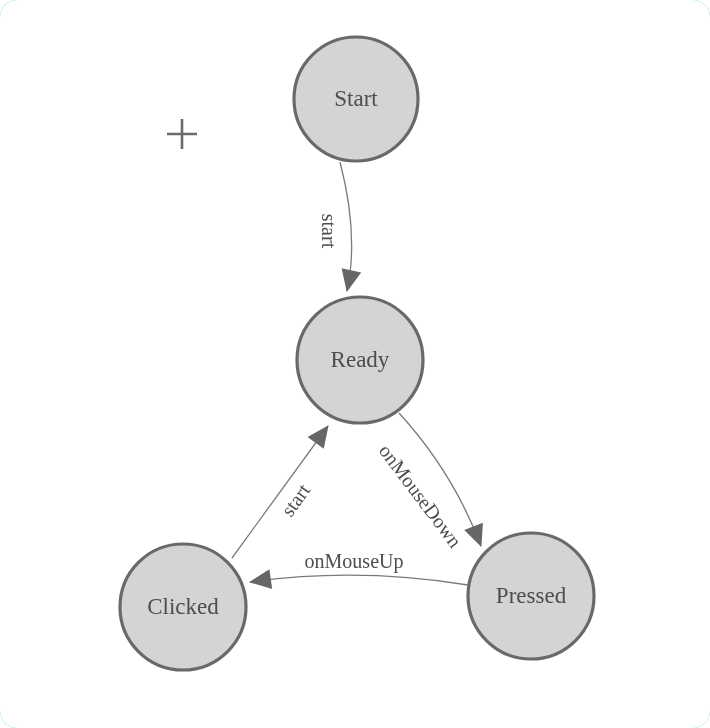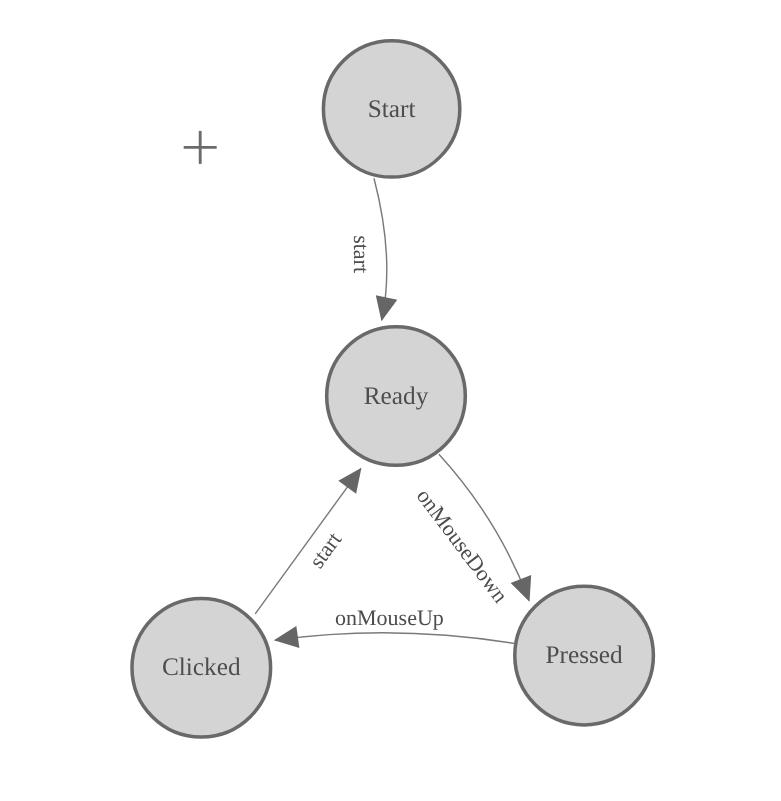--- a/index.html
+++ b/index.html
@@ -6,20 +6,21 @@
     margin: 0;
     padding: 0;
     background: #ffffff;
   }
   .canvas-wrap {
     position: relative;
     width: 710px;
     height: 728px;
     background: #14b8a6;
     overflow: hidden;
+    border-radius: 17px;
   }
   svg { display: block; }
   .node-label {
     font-family: "Liberation Serif", serif;
     font-size: 23px;
     fill: #4d4d4d;
   }
   .edge-label {
     font-family: "Liberation Serif", serif;
     font-size: 20px;

